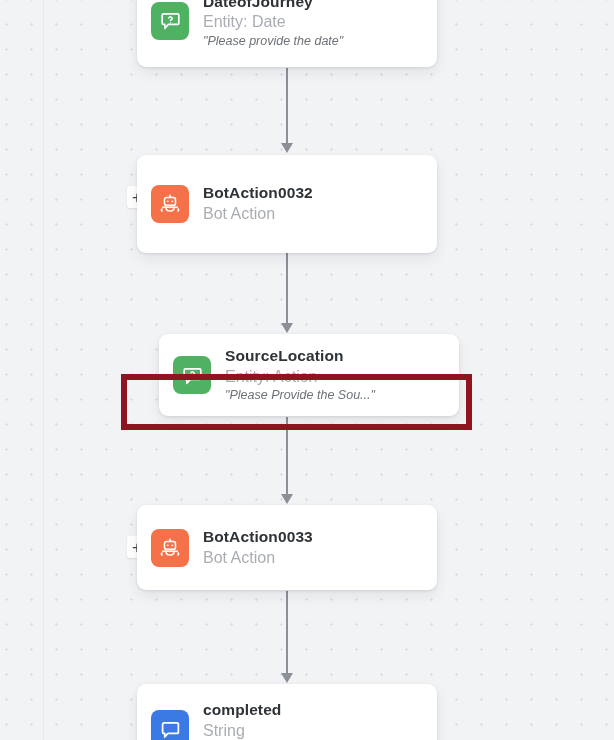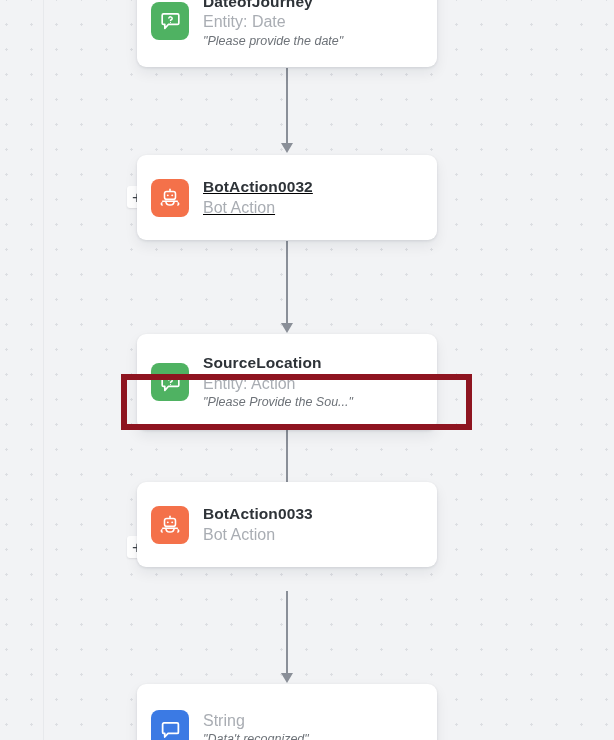--- a/index.html
+++ b/index.html
@@ -182,56 +182,56 @@
       </svg>
     </div>
     <div class="node-text">
       <div class="node-title">DateofJourney</div>
       <div class="node-sub">Entity: Date</div>
       <div class="node-quote">"Please provide the date"</div>
     </div>
   </div>
 
   <div class="plus-btn" style="left:127px;top:186px;">+</div>
-  <div class="node" style="top:155px;height:85px;text-decoration:underline;">
+  <div class="node" style="top:155px;height:98px;">
     <div class="node-icon icon-orange">
       <svg width="22" height="22" viewBox="0 0 24 24" fill="none" stroke="#ffffff" stroke-width="1.7" stroke-linecap="round" stroke-linejoin="round">
         <path d="M12 2.5v2"></path>
         <rect x="6" y="5" width="12" height="8.5" rx="2.4"></rect>
         <circle cx="9.6" cy="9.1" r="1.05" fill="#ffffff" stroke="none"></circle>
         <circle cx="14.4" cy="9.1" r="1.05" fill="#ffffff" stroke="none"></circle>
         <path d="M4 15.5h16"></path>
         <path d="M7.5 15.5c0 2.6 2 4.2 4.5 4.2s4.5-1.6 4.5-4.2"></path>
         <path d="M3.2 17.3c-.9.6-.9 2 .2 2.4"></path>
         <path d="M20.8 17.3c.9.6.9 2-.2 2.4"></path>
       </svg>
     </div>
     <div class="node-text">
       <div class="node-title">BotAction0032</div>
       <div class="node-sub">Bot Action</div>
     </div>
   </div>
 
-  <div class="node" style="top:334px;height:96px;">
+  <div class="node" style="top:334px;height:82px;margin-left:22px;">
     <div class="node-icon icon-green">
       <svg width="21" height="21" viewBox="0 0 24 24" fill="none" stroke="#ffffff" stroke-width="1.9" stroke-linecap="round" stroke-linejoin="round">
         <path d="M4 4.5h16a1.5 1.5 0 0 1 1.5 1.5v9a1.5 1.5 0 0 1-1.5 1.5H9.5L5.5 21v-4.5H4A1.5 1.5 0 0 1 2.5 15V6A1.5 1.5 0 0 1 4 4.5z"></path>
         <path d="M10.1 9.1a2 2 0 0 1 3.85.7c0 1.3-1.95 1.95-1.95 1.95" stroke-width="1.7"></path>
         <circle cx="12" cy="14.1" r="0.65" fill="#ffffff" stroke="none"></circle>
       </svg>
     </div>
     <div class="node-text">
       <div class="node-title">SourceLocation</div>
       <div class="node-sub">Entity: Action</div>
       <div class="node-quote">"Please Provide the Sou..."</div>
     </div>
   </div>
 
   <div class="plus-btn" style="left:127px;top:536px;">+</div>
-  <div class="node" style="top:482px;height:85px;">
+  <div class="node" style="top:505px;height:85px;">
     <div class="node-icon icon-orange">
       <svg width="22" height="22" viewBox="0 0 24 24" fill="none" stroke="#ffffff" stroke-width="1.7" stroke-linecap="round" stroke-linejoin="round">
         <path d="M12 2.5v2"></path>
         <rect x="6" y="5" width="12" height="8.5" rx="2.4"></rect>
         <circle cx="9.6" cy="9.1" r="1.05" fill="#ffffff" stroke="none"></circle>
         <circle cx="14.4" cy="9.1" r="1.05" fill="#ffffff" stroke="none"></circle>
         <path d="M4 15.5h16"></path>
         <path d="M7.5 15.5c0 2.6 2 4.2 4.5 4.2s4.5-1.6 4.5-4.2"></path>
         <path d="M3.2 17.3c-.9.6-.9 2 .2 2.4"></path>
         <path d="M20.8 17.3c.9.6.9 2-.2 2.4"></path>
@@ -243,20 +243,21 @@
     </div>
   </div>
 
   <div class="node" style="top:684px;height:90px;">
     <div class="node-icon icon-blue">
       <svg width="21" height="21" viewBox="0 0 24 24" fill="none" stroke="#ffffff" stroke-width="2" stroke-linecap="round" stroke-linejoin="round">
         <path d="M4.5 4.5h15A1.5 1.5 0 0 1 21 6v9a1.5 1.5 0 0 1-1.5 1.5H9.2L5.4 20.6v-4.1H4.5A1.5 1.5 0 0 1 3 15V6a1.5 1.5 0 0 1 1.5-1.5z"></path>
       </svg>
     </div>
     <div class="node-text">
+      <div class="node-title">completed</div>
       <div class="node-sub">String</div>
       <div class="node-quote">"Data't recognized"</div>
     </div>
   </div>
 
   <div id="highlight-box" style="left: 121px; top: 374px; width: 351px; height: 56px; border-width: 6px; border-color: rgb(142, 20, 32);"></div>
 
 </div>
 
 </body></html>

